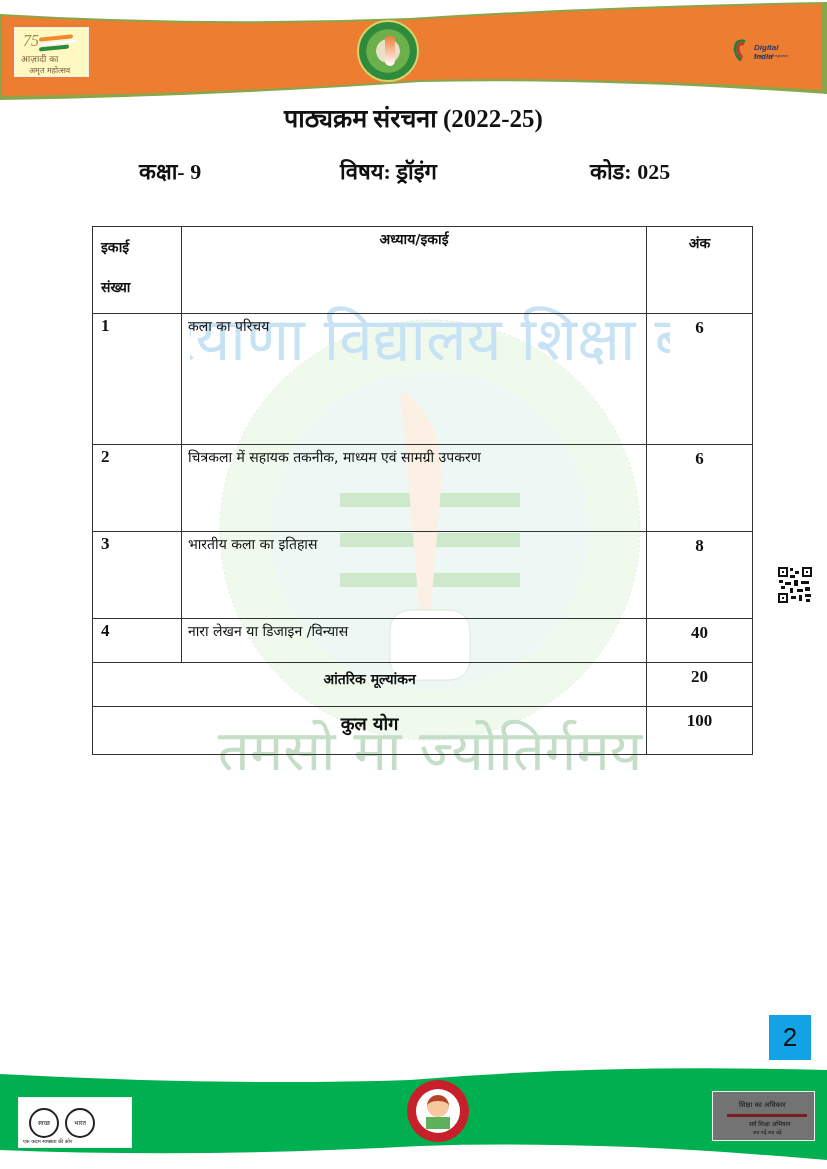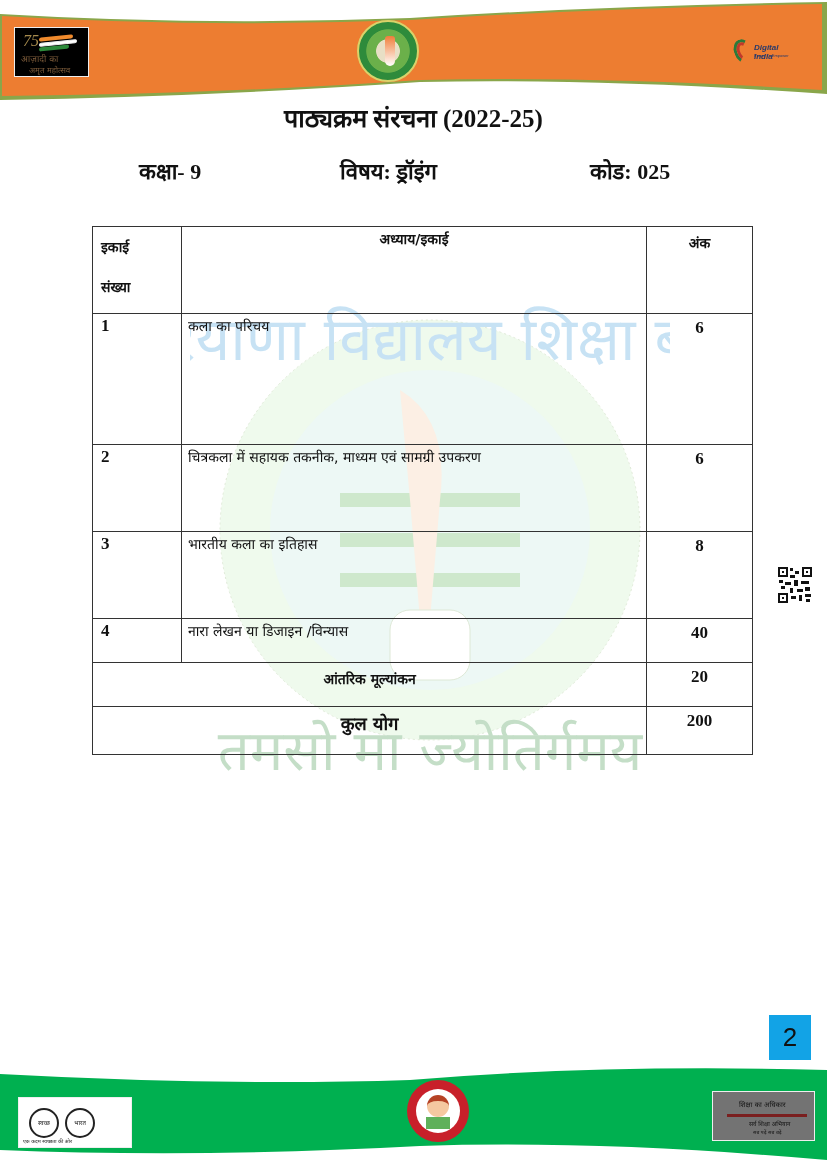--- a/index.html
+++ b/index.html
@@ -5,21 +5,21 @@
   * { box-sizing: border-box; margin: 0; padding: 0; }
   html, body { width: 827px; height: 1169px; background: #ffffff; overflow: hidden; }
   body { position: relative; font-family: "Liberation Serif", "DejaVu Serif", serif; color: #111; }
 
   
   .banner { position: absolute; left: 0; width: 827px; }
   .banner svg { position: absolute; left: 0; top: 0; }
   .header-banner { top: 0; height: 110px; }
   .footer-banner { top: 1060px; height: 109px; }
 
-  .logo-box { position: absolute; background: #000000; border: 1px solid #eee; overflow: hidden; }
+  .logo-box { position: absolute; background: #fef9c3; border: 1px solid #eee; overflow: hidden; }
   .azadi { left: 14px; top: 27px; width: 75px; height: 50px; }
   .azadi .seven { position: absolute; left: 8px; top: 4px; font-size: 16px; font-style: italic; color: #a58a4d; font-family: "Liberation Serif", serif; }
   .azadi .flag { position: absolute; left: 24px; top: 8px; width: 40px; height: 14px; }
   .azadi .flag i { display:block; height: 4px; border-radius: 4px; margin-bottom: 1px; transform: skewY(-6deg); }
   .azadi .t1 { position: absolute; left: 6px; top: 24px; font-size: 9px; color: #7c5b3a; font-family: "DejaVu Sans", sans-serif; }
   .azadi .t2 { position: absolute; left: 14px; top: 36px; font-size: 8px; color: #7c5b3a; font-family: "DejaVu Sans", sans-serif; }
 
   .board-seal { position: absolute; left: 357px; top: 20px; width: 62px; height: 62px; border-radius: 50%;
     background: radial-gradient(circle at 50% 50%, #e8dfc5 0 28%, #6bb04a 30% 52%, #2e8b3b 54% 100%); border: 2px solid #d9d36a; }
   .board-seal .torch { position: absolute; left: 26px; top: 14px; width: 10px; height: 30px; background: linear-gradient(#f07d3a, #fff); border-radius: 3px 3px 5px 5px; }
@@ -150,21 +150,21 @@
     <td class="c1">4</td>
     <td class="c2">नारा लेखन या डिजाइन /विन्यास</td>
     <td class="c3">40</td>
   </tr>
   <tr class="sum" style="height:44px">
     <td colspan="2" class="lbl">आंतरिक मूल्यांकन</td>
     <td class="c3">20</td>
   </tr>
   <tr class="sum" style="height:48px">
     <td colspan="2" class="lbl big" style="font-size:18px">कुल योग</td>
-    <td class="c3">200</td>
+    <td class="c3">100</td>
   </tr>
 </tbody>
   </table>
 
 <svg class="qr" viewBox="0 0 38 40">
   <rect width="38" height="40" fill="#fff"></rect>
   <rect x="2" y="2" width="10" height="10" fill="#111"></rect>
     <rect x="4" y="4" width="6" height="6" fill="#fff"></rect>
     <rect x="6" y="6" width="2" height="2" fill="#111"></rect>
   <rect x="26" y="2" width="10" height="10" fill="#111"></rect>

